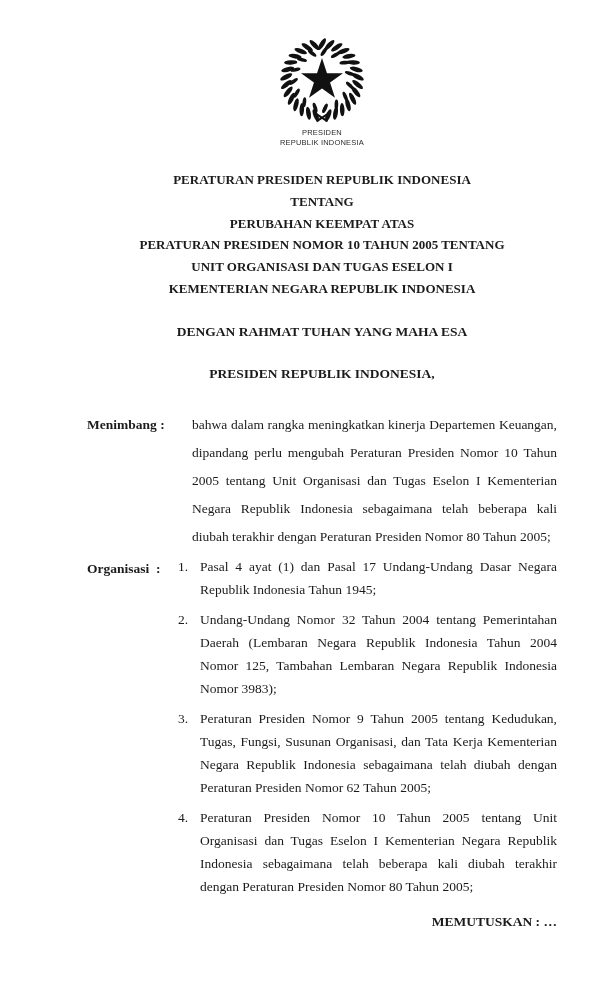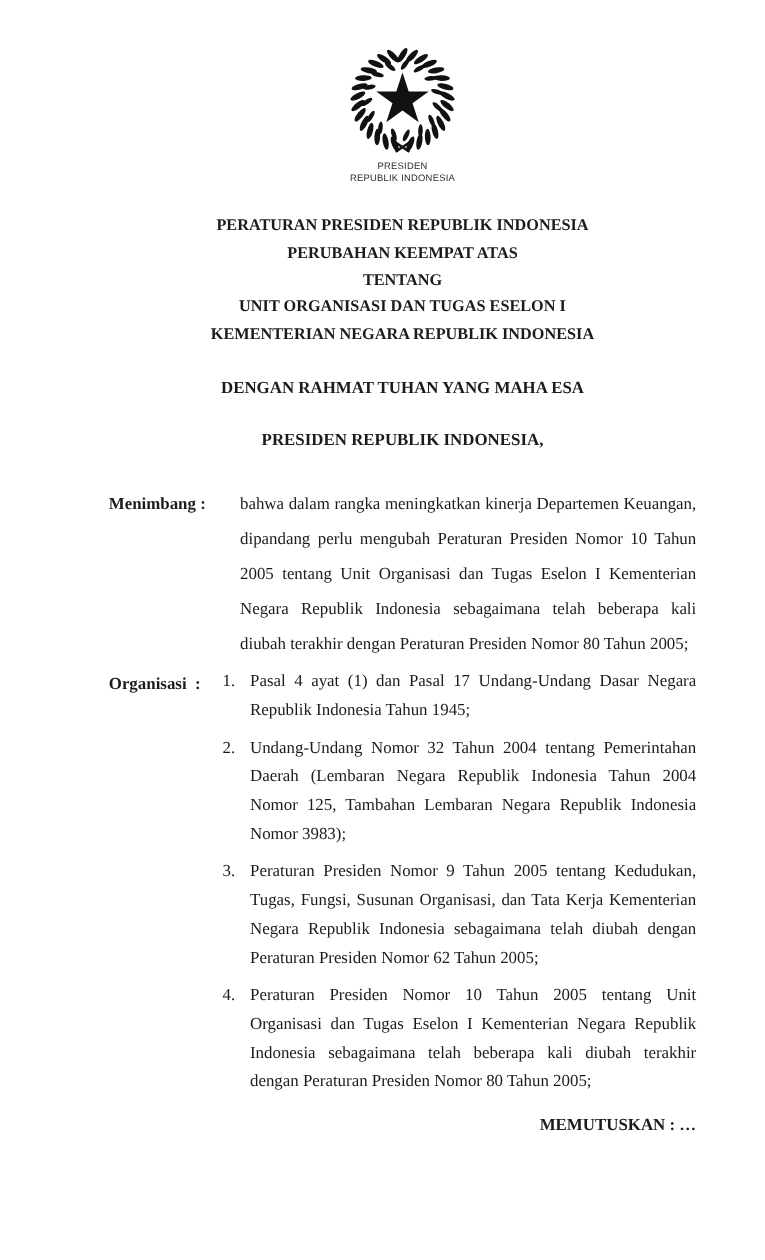--- a/index.html
+++ b/index.html
@@ -93,22 +93,23 @@
         <polygon fill="#111" points="0,-24 5.41,-7.44 22.83,-7.42 8.75,2.84 14.11,19.42 0,9.2 -14.11,19.42 -8.75,2.84 -22.83,-7.42 -5.41,-7.44"></polygon>
       </svg>
       <div class="seal-text">
         <div>PRESIDEN</div>
         <div>REPUBLIK INDONESIA</div>
       </div>
     </div>
 
     <div class="title-block">
       <div class="title-line">PERATURAN PRESIDEN REPUBLIK INDONESIA</div>
+      <div class="title-line">TENTANG</div>
       <div class="title-line">PERUBAHAN KEEMPAT ATAS</div>
-      <div class="title-line">TENTANG</div>
+      <div class="title-line">PERATURAN PRESIDEN NOMOR 10 TAHUN 2005 TENTANG</div>
       <div class="title-line">UNIT ORGANISASI DAN TUGAS ESELON I</div>
       <div class="title-line">KEMENTERIAN NEGARA REPUBLIK INDONESIA</div>
     </div>
 
     <div class="invocation">DENGAN RAHMAT TUHAN YANG MAHA ESA</div>
     <div class="issuer">PRESIDEN REPUBLIK INDONESIA,</div>
 
     <div class="row row-considering">
       <div class="row-label">Menimbang :</div>
       <div class="para">bahwa dalam rangka meningkatkan kinerja Departemen Keuangan, dipandang perlu mengubah Peraturan Presiden Nomor 10 Tahun 2005 tentang Unit Organisasi dan Tugas Eselon I Kementerian Negara Republik Indonesia sebagaimana telah beberapa kali diubah terakhir dengan Peraturan Presiden Nomor 80 Tahun 2005;</div>

